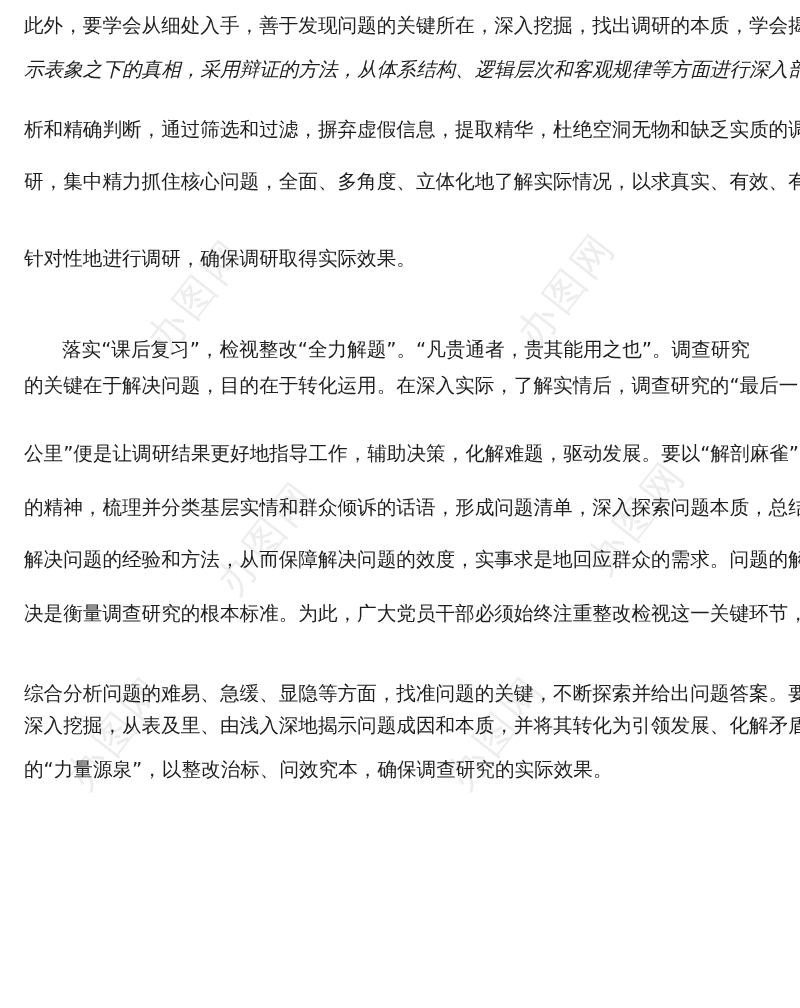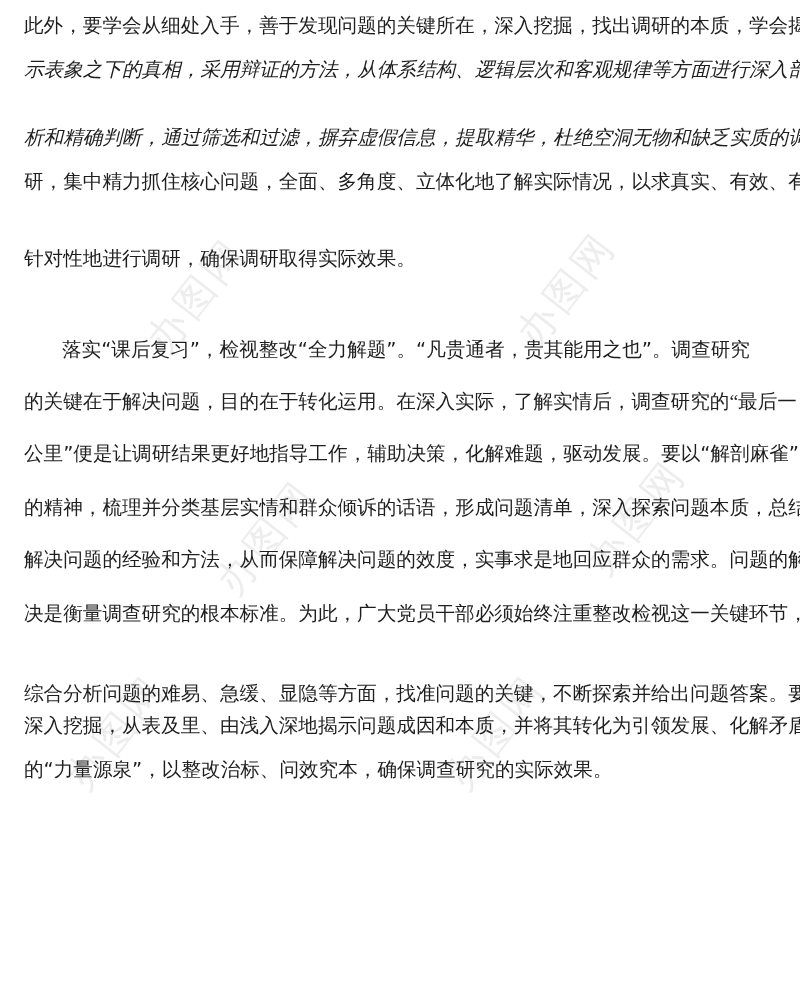--- a/index.html
+++ b/index.html
@@ -32,30 +32,30 @@
   <div class="wm" style="left:130px;top:268px;">办图网</div>
   <div class="wm" style="left:500px;top:262px;">办图网</div>
   <div class="wm" style="left:200px;top:510px;">办图网</div>
   <div class="wm" style="left:570px;top:490px;">办图网</div>
   <div class="wm" style="left:50px;top:705px;">办图网</div>
   <div class="wm" style="left:430px;top:705px;">办图网</div>
 
   <div>
     <div class="line" style="top:12px;text-align:right;">此外，要学会从细处入手，善于发现问题的关键所在，深入挖掘，找出调研的本质，学会揭</div>
     <div class="line" style="top:56px;font-style:italic;">示表象之下的真相，采用辩证的方法，从体系结构、逻辑层次和客观规律等方面进行深入剖</div>
-    <div class="line" style="top:124px;font-style:italic;">析和精确判断，通过筛选和过滤，摒弃虚假信息，提取精华，杜绝空洞无物和缺乏实质的调</div>
+    <div class="line" style="top:116px;">析和精确判断，通过筛选和过滤，摒弃虚假信息，提取精华，杜绝空洞无物和缺乏实质的调</div>
     <div class="line" style="top:168px;">研，集中精力抓住核心问题，全面、多角度、立体化地了解实际情况，以求真实、有效、有</div>
     <div class="line" style="top:232px;margin-top:13px;">针对性地进行调研，确保调研取得实际效果。</div>
   </div>
 
   <div>
     <div class="line indent" style="top:336px;">
       <span class="bold">落实“课后复习”，检视整改“全力解题”。</span><span>“凡贵通者，贵其能用之也”。调查研究</span>
     </div>
-    <div class="line" style="top:388px;font-family:Liberation Serif, serif;">的关键在于解决问题，目的在于转化运用。在深入实际，了解实情后，调查研究的“最后一</div>
+    <div class="line" style="top:372px;">的关键在于解决问题，目的在于转化运用。在深入实际，了解实情后，调查研究的“最后一</div>
     <div class="line" style="top:440px;">公里”便是让调研结果更好地指导工作，辅助决策，化解难题，驱动发展。要以“解剖麻雀”</div>
     <div class="line" style="top:494px;">的精神，梳理并分类基层实情和群众倾诉的话语，形成问题清单，深入探索问题本质，总结</div>
     <div class="line" style="top:546px;">解决问题的经验和方法，从而保障解决问题的效度，实事求是地回应群众的需求。问题的解</div>
     <div class="line" style="top:600px;">决是衡量调查研究的根本标准。为此，广大党员干部必须始终注重整改检视这一关键环节，</div>
     <div class="line" style="top:652px;margin-top:28px;">综合分析问题的难易、急缓、显隐等方面，找准问题的关键，不断探索并给出问题答案。要</div>
     <div class="line" style="top:704px;margin-top:8px;">深入挖掘，从表及里、由浅入深地揭示问题成因和本质，并将其转化为引领发展、化解矛盾</div>
     <div class="line" style="top:756px;">的“力量源泉”，以整改治标、问效究本，确保调查研究的实际效果。</div>
   </div>
 
 </div>

